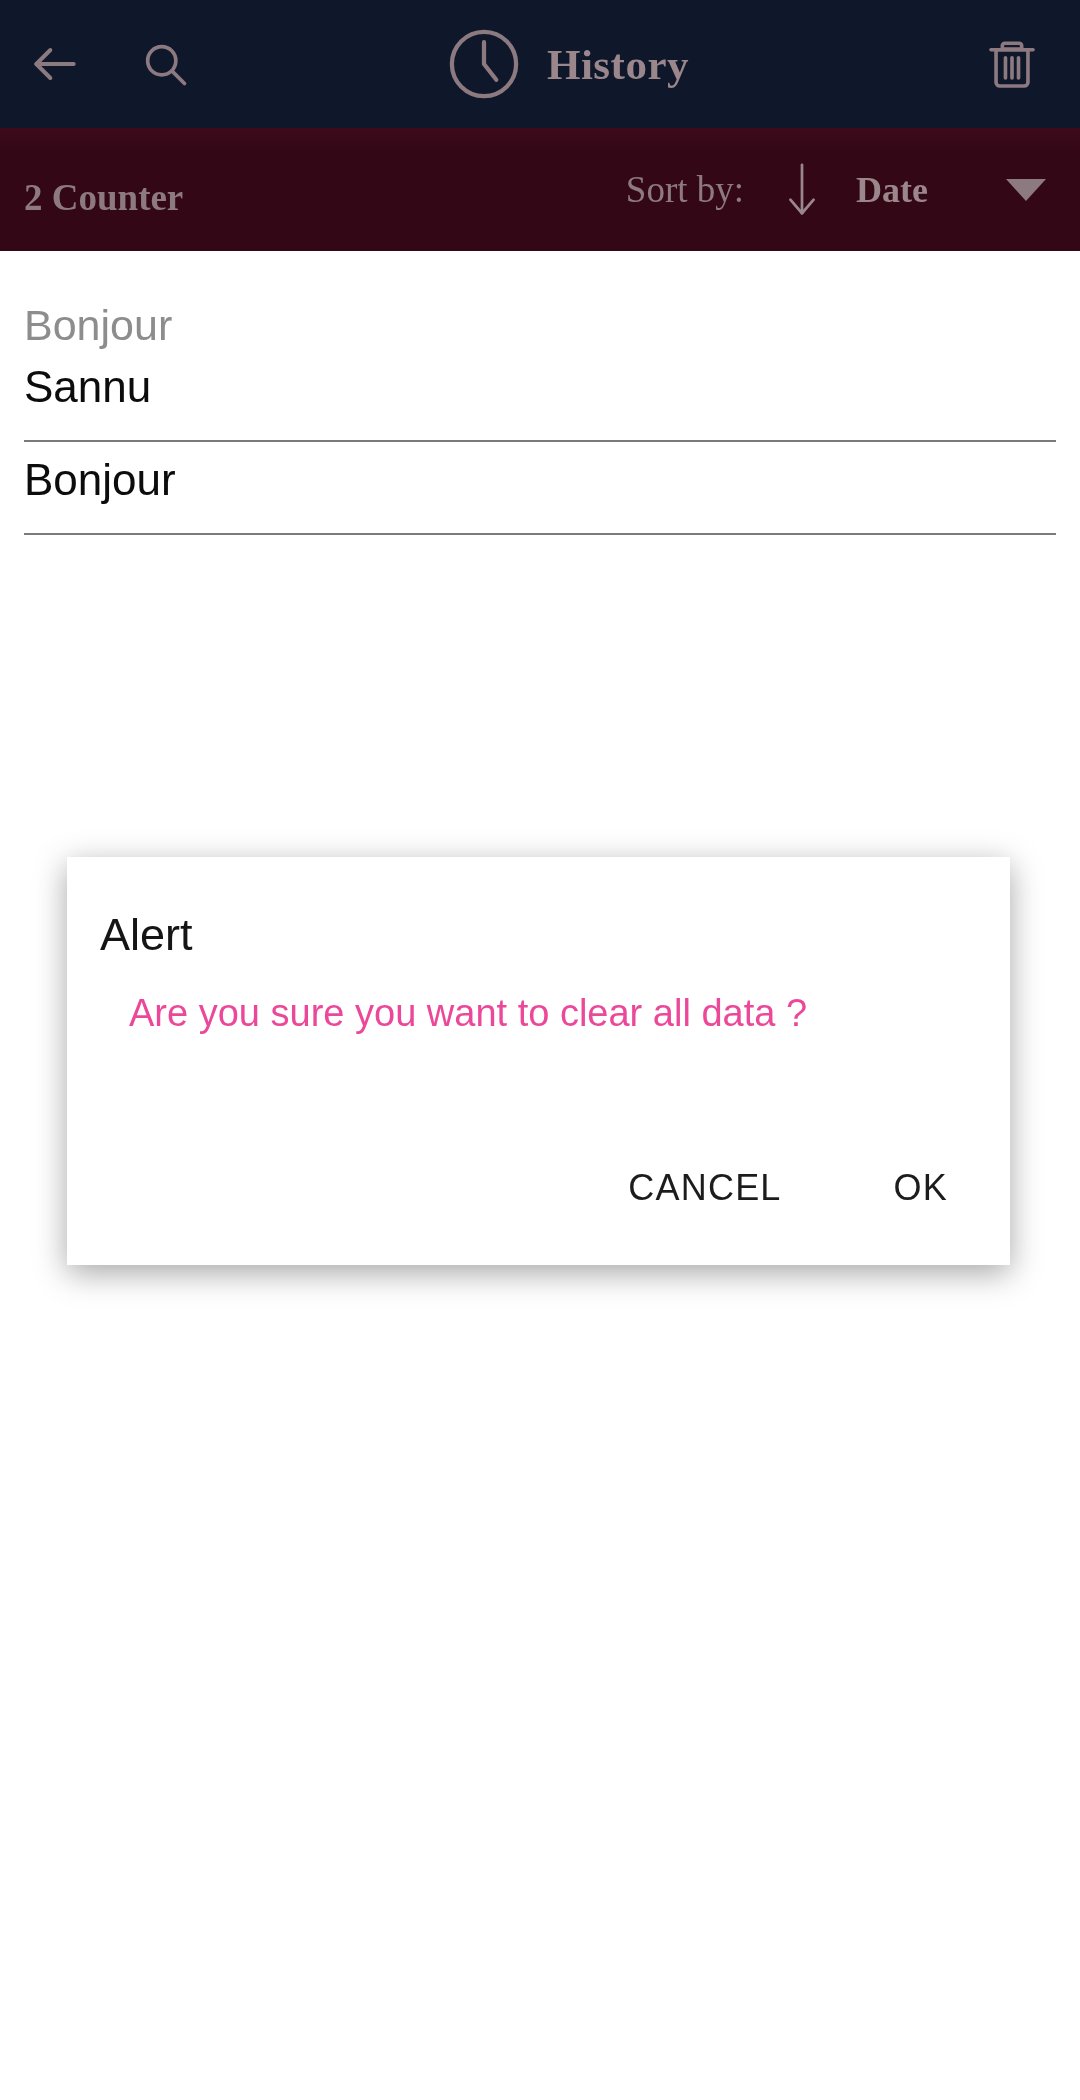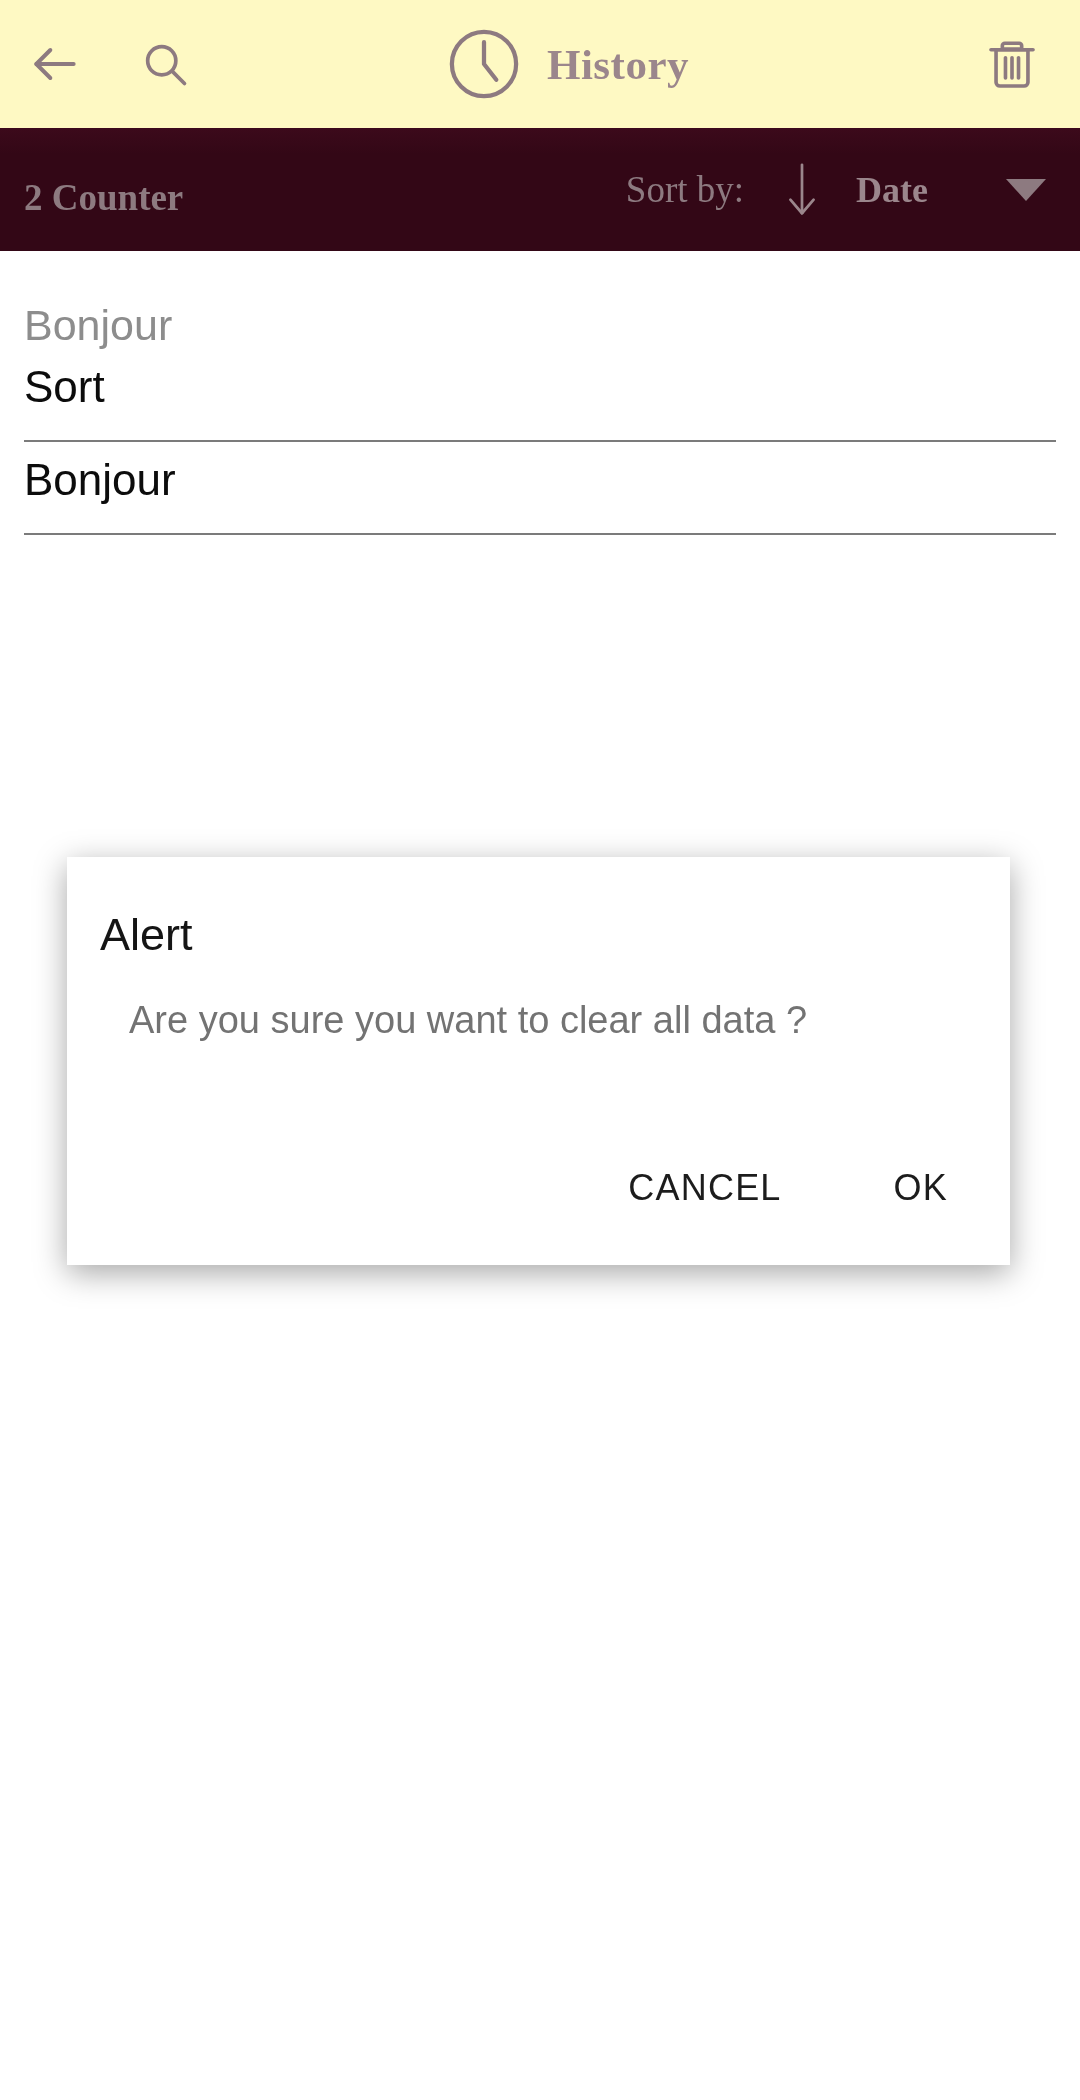--- a/index.html
+++ b/index.html
@@ -13,21 +13,21 @@
   #screen {
     position:relative;
     width:1080px; height:2100px;
     background:#646464;
   }
 
   
   .appbar {
     position:absolute; top:0; left:0;
     width:1080px; height:128px;
-    background:#fef9c3;
+    background:#0f172a;
     display:flex; align-items:center;
   }
   .appbar .icon-btn {
     width:110px; height:128px;
     display:flex; align-items:center; justify-content:center;
   }
   .appbar .title-wrap {
     flex:1; height:128px;
     display:flex; align-items:center; justify-content:center;
     gap:22px;
@@ -127,22 +127,22 @@
     box-shadow:0 8px 30px rgba(0,0,0,0.35);
     display:flex; flex-direction:column;
   }
   .dialog-title {
     font-size:45px;
     color:#151515;
     margin:52px 0 0 33px;
   }
   .dialog-message {
     font-size:38px;
-    color:#737373;
-    margin:35px 62px 0 62px;
+    color:#ec4899;
+    margin:28px 62px 0 62px;
     line-height:1.3;
   }
   .dialog-actions {
     margin-top:auto;
     display:flex;
     justify-content:flex-end;
     align-items:center;
     padding:0 36px 40px 0;
     gap:60px;
   }
@@ -212,21 +212,21 @@
       <span class="sort-value">Date</span>
 
       <span class="caret"></span>
     </div>
   </div>
 
   <div class="list">
 
     <div class="list-item">
       <div class="item-source">Bonjour</div>
-      <div class="item-target">Sort</div>
+      <div class="item-target">Sannu</div>
     </div>
 
     <div class="list-item">
       <div class="item-target">Bonjour</div>
     </div>
 
   </div>
 
   <div class="dialog">
     <div class="dialog-title">Alert</div>

